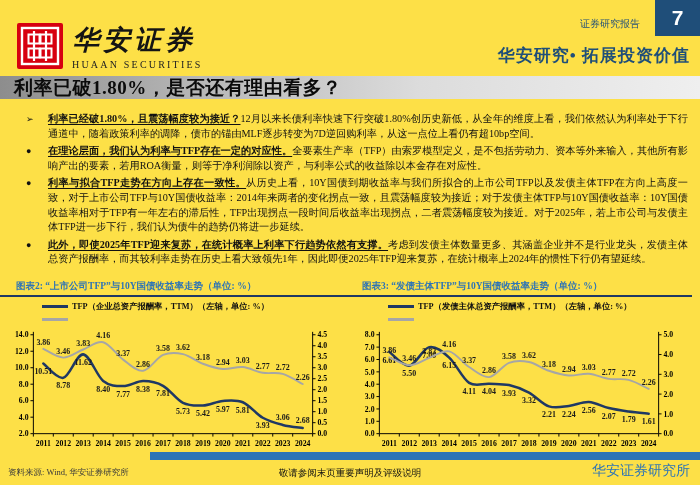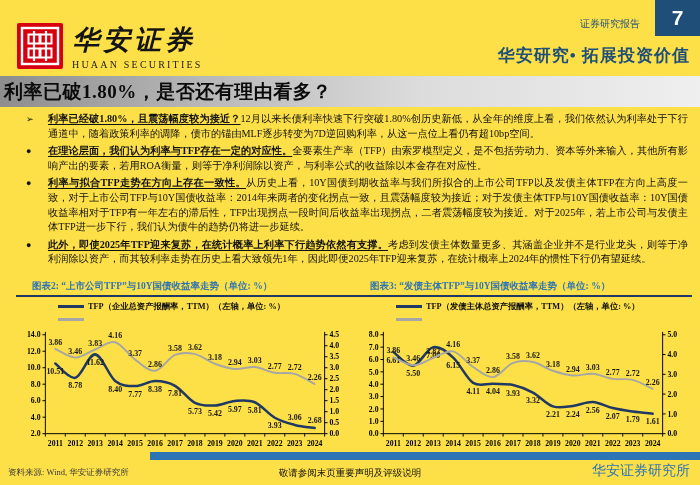--- a/index.html
+++ b/index.html
@@ -10,32 +10,32 @@
   .logo{position:absolute;left:17px;top:23px;}
   .brand{position:absolute;left:72px;top:22px;}
   .brand-cn{font-size:27px;font-weight:bold;font-style:italic;letter-spacing:4px;color:#141414;}
   .brand-en{font-size:10px;letter-spacing:2.2px;color:#222;margin-top:1px;}
   .report-type{position:absolute;right:60px;top:17px;font-size:10px;font-weight:normal;color:#1F4E79;}
   .page-badge{position:absolute;right:0;top:0;width:45px;height:36px;background:#1F4E79;color:#fff;
               display:flex;align-items:center;justify-content:center;font-size:21px;font-weight:bold;
               font-family:"Liberation Sans",sans-serif;}
   .tagline{position:absolute;right:10px;top:44px;font-size:17px;font-weight:bold;color:#1F4E79;letter-spacing:1px;}
   
-  .title-bar{position:absolute;top:76px;left:0;right:0;height:31px;
+  .title-bar{position:absolute;top:76px;left:0;right:0;height:23px;
              background:linear-gradient(90deg,#8d8d8d 0%,#b9b9b9 30%,#dcdcdc 60%,#efefef 100%);
-             display:flex;align-items:center;padding-left:4px;box-sizing:border-box;}
+             display:flex;align-items:center;padding-left:14px;box-sizing:border-box;}
   .title-text{font-size:19px;font-weight:bold;color:#0b0b0b;letter-spacing:0.5px;}
   
   .bullets{position:absolute;top:112px;left:26px;right:12px;}
   .bullet{display:flex;margin-bottom:3px;}
   .bullet .marker{flex:none;width:22px;font-size:9px;line-height:14.6px;color:#111;}
   .bullet .btext{flex:1;font-size:10.2px;line-height:14.6px;text-align:justify;}
   .lead{font-weight:bold;text-decoration:underline;text-underline-offset:2px;}
   
-  .charts{position:absolute;top:280px;left:16px;right:8px;display:flex;gap:0;}
+  .charts{position:absolute;top:280px;left:0;right:8px;display:flex;gap:0;}
   .chart-col{flex:1;min-width:0;}
   .chart-title{color:#2E74B5;font-weight:bold;font-size:9.5px;padding-left:16px;white-space:nowrap;}
   .title-rule{height:2px;background:#1F3864;margin-top:2px;}
   .legend{padding-left:42px;margin-top:3px;}
   .legend-row{display:flex;align-items:center;height:13px;font-size:8.3px;font-weight:bold;color:#111;white-space:nowrap;}
   .swatch{flex:none;width:26px;height:3px;margin-right:4px;}
   svg.plot{display:block;width:100%;height:128px;margin-top:1px;}
   
   .bottom-bar{position:absolute;left:150px;right:0;top:452px;height:8px;background:#2E75B6;}
   .footer-src{position:absolute;left:8px;bottom:6px;font-size:8.5px;color:#3a3a3a;}
@@ -81,21 +81,21 @@
     <div class="bullet">
       <span class="marker">●</span>
       <span class="btext"><span class="lead">在理论层面，我们认为利率与TFP存在一定的对应性。</span><span>全要素生产率（TFP）由索罗模型定义，是不包括劳动力、资本等外来输入，其他所有影响产出的要素，若用ROA衡量，则等于净利润除以资产，与利率公式的收益除以本金存在对应性。</span></span>
     </div>
     <div class="bullet">
       <span class="marker">●</span>
       <span class="btext"><span class="lead">利率与拟合TFP走势在方向上存在一致性。</span><span>从历史上看，10Y国债到期收益率与我们所拟合的上市公司TFP以及发债主体TFP在方向上高度一致，对于上市公司TFP与10Y国债收益率：2014年来两者的变化拐点一致，且震荡幅度较为接近；对于发债主体TFP与10Y国债收益率：10Y国债收益率相对于TFP有一年左右的滞后性，TFP出现拐点一段时间后收益率出现拐点，二者震荡幅度较为接近。对于2025年，若上市公司与发债主体TFP进一步下行，我们认为债牛的趋势仍将进一步延续。</span></span>
     </div>
     <div class="bullet">
       <span class="marker">●</span>
-      <span class="btext"><span class="lead">此外，即使2025年TFP迎来复苏，在统计概率上利率下行趋势依然有支撑。</span><span>考虑到发债主体数量更多、其涵盖企业并不是行业龙头，则等于净利润除以资产，而其较利率走势在历史上看大致领先1年，因此即便2025年TFP迎来复苏，在统计概率上2024年的惯性下行仍有望延续。</span></span>
+      <span class="btext"><span class="lead">此外，即使2025年TFP迎来复苏，在统计概率上利率下行趋势依然有支撑。</span><span>考虑到发债主体数量更多、其涵盖企业并不是行业龙头，发债主体总资产报酬率，而其较利率走势在历史上看大致领先1年，因此即便2025年TFP迎来复苏，在统计概率上2024年的惯性下行仍有望延续。</span></span>
     </div>
   </div>
 
   <div class="charts">
     <div class="chart-col">
       <div class="chart-title">图表2: “上市公司TFP”与10Y国债收益率走势（单位: %）</div>
       <div class="title-rule"></div>
       <div class="legend">
         <div class="legend-row">
           <span class="swatch" style="background:#1F3864"></span>

